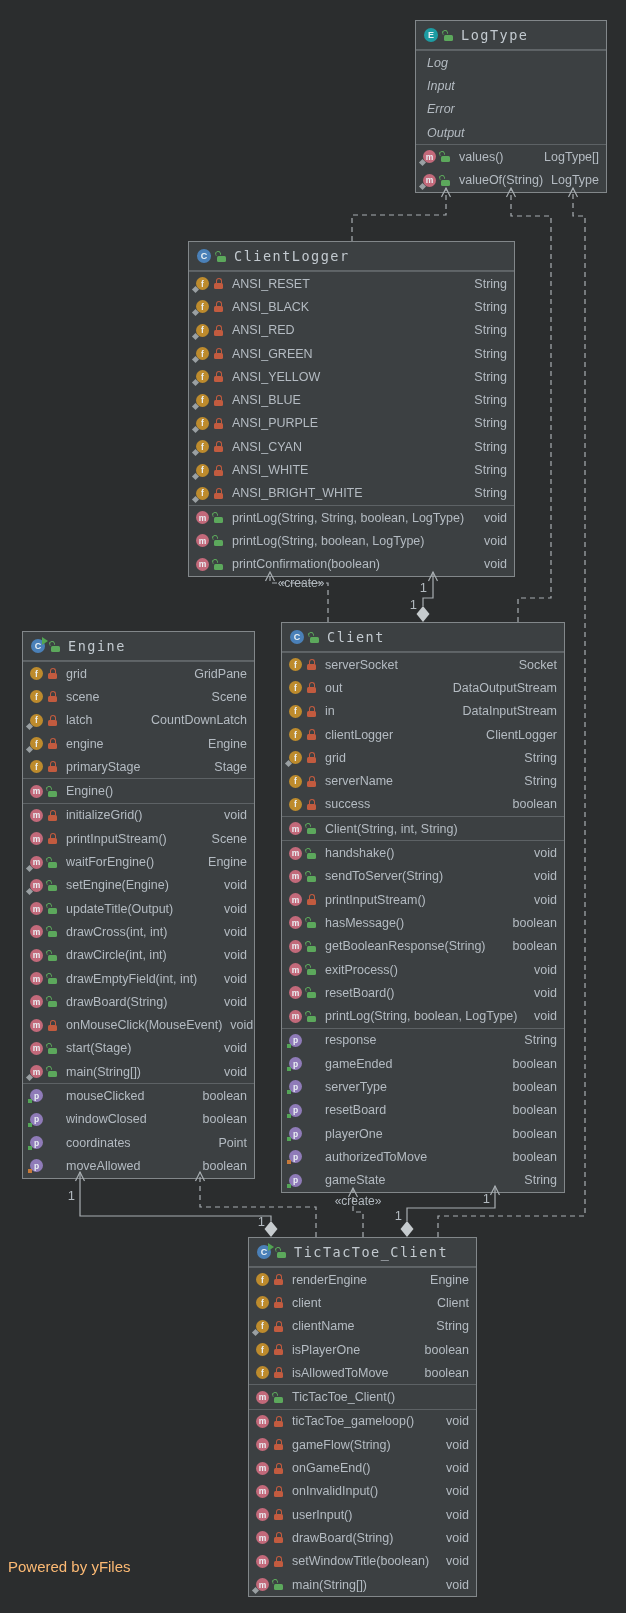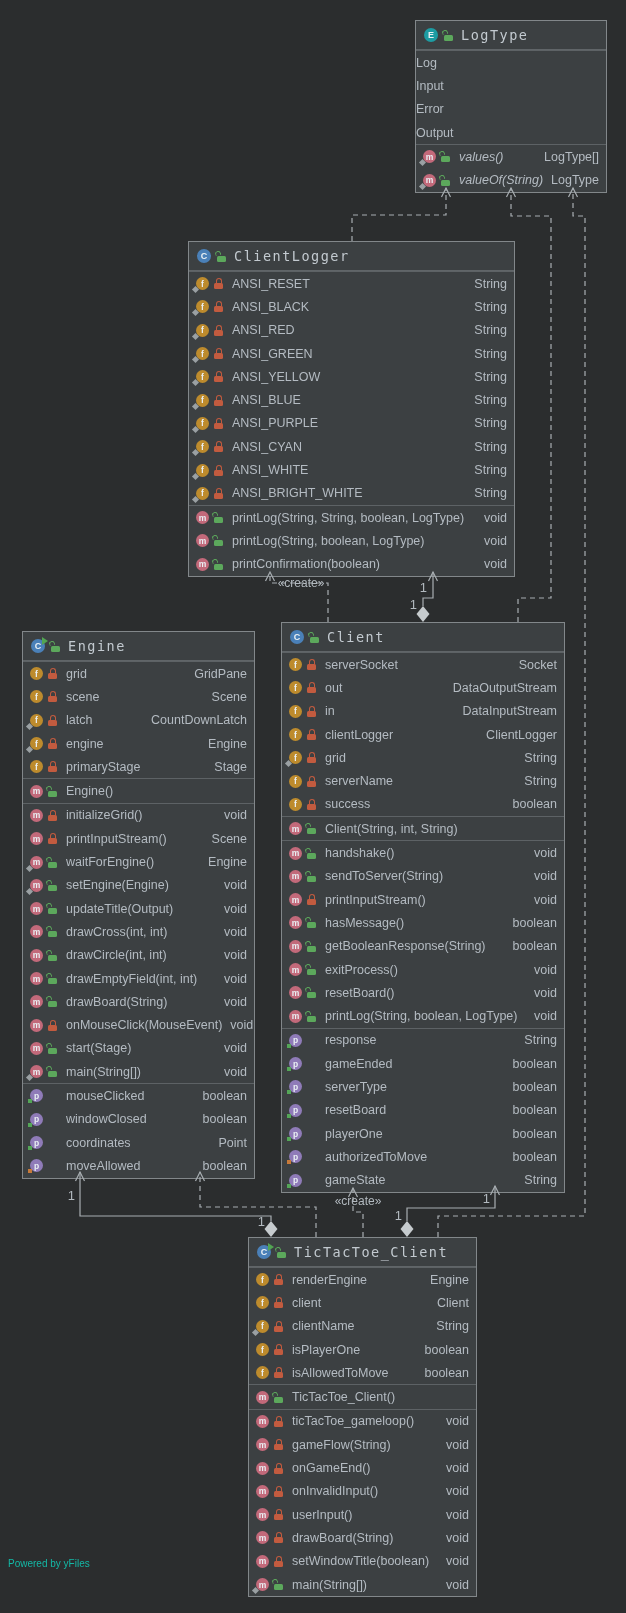--- a/index.html
+++ b/index.html
@@ -6,23 +6,23 @@
   #canvas{position:relative;width:626px;height:1613px;background:#2b2d2e;overflow:hidden;
           font-family:"Liberation Sans",sans-serif;}
   #edges{position:absolute;left:0;top:0;width:626px;height:1613px;z-index:3;pointer-events:none;}
   .node{position:absolute;z-index:2;background:#3c4042;border:1px solid #82878a;box-sizing:border-box;}
   .hdr{height:28px;display:flex;align-items:center;gap:6px;padding:0 8px;border-bottom:1px solid #606568;}
   .title{font-family:"DejaVu Sans Mono",monospace;font-size:13.5px;letter-spacing:1.5px;color:#c3cad0;margin-left:2px;}
   .section{border-top:1px solid #5d6265;}
   .section:first-of-type{border-top:none;}
   .row{display:flex;align-items:center;height:23.3px;padding:0 7px;font-size:12.5px;color:#b4bbc2;}
   .row .name{white-space:nowrap;}
-  .row .name.it{font-style:italic;}
+  .row .name.it{}
   .row .type{margin-left:auto;padding-left:8px;white-space:nowrap;color:#b4bbc2;}
-  .plain-row{padding-left:0;}
+  .plain-row{padding-left:11px;font-style:italic;}
   .icons{display:flex;align-items:center;gap:5px;margin-right:8px;min-width:28px;}
   .ci{position:relative;display:inline-flex;width:14px;height:14px;border-radius:50%;
       align-items:center;justify-content:center;font-size:9px;font-weight:bold;color:#eaf0f4;flex:none;}
   .ci-class{background:#4a80b8;}
   .ci-enum{background:#1d9ca3;}
   .ci-field{background:#bd8b2d;}
   .ci-method{background:#c2697a;}
   .ci-prop{background:#8f7bb8;}
   .mi{width:13px;height:13px;font-size:8.5px;}
   .run::after{content:'';position:absolute;top:-2px;right:-3px;width:0;height:0;
@@ -31,21 +31,21 @@
   .pmark{position:absolute;left:-2px;bottom:-1px;width:4px;height:4px;}
   .pmark.green{background:#54a657;}
   .pmark.orange{background:#c77a3a;}
   .lock{position:relative;display:inline-block;width:9px;height:11px;flex:none;}
   .lock::after{content:'';position:absolute;left:0;bottom:0;width:9px;height:6px;background:currentColor;border-radius:1.5px;}
   .lock::before{content:'';position:absolute;left:1.5px;top:0px;width:4px;height:4px;border:1.5px solid currentColor;
       border-bottom:none;border-radius:3px 3px 0 0;}
   .lock-open{color:#5ca85c;}
   .lock-open::before{left:-2px;transform:rotate(-14deg);}
   .lock-closed{color:#c25b3f;}
-  .footer{position:absolute;left:8px;top:1558px;font-size:10px;color:#14b8a6;z-index:2;}
+  .footer{position:absolute;left:8px;top:1558px;font-size:15px;color:#fdba74;z-index:2;}
   text{font-family:"Liberation Sans",sans-serif;}
 </style>
 </head>
 <body>
 
 <div id="canvas">
   <svg id="edges" xmlns="http://www.w3.org/2000/svg">
       <path d="M352 241 L352 215 L446 215 L446 188" fill="none" stroke="#a8aeb2" stroke-width="1.2" stroke-dasharray="5 4"></path>
       <polyline points="441.5,197 446,188 450.5,197" fill="none" stroke="#a8aeb2" stroke-width="1.2"></polyline>
       <path d="M518 622 L518 598 L551 598 L551 216 L511 216 L511 188" fill="none" stroke="#a8aeb2" stroke-width="1.2" stroke-dasharray="5 4"></path>

